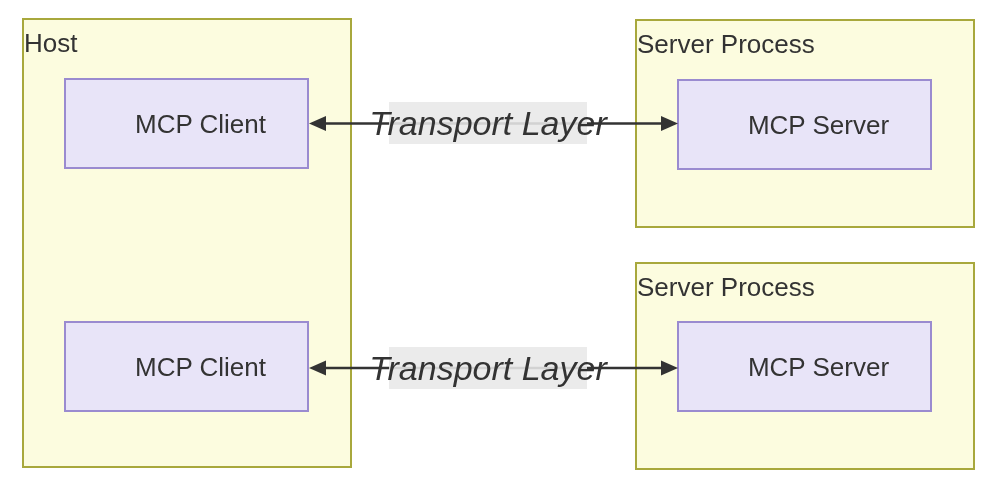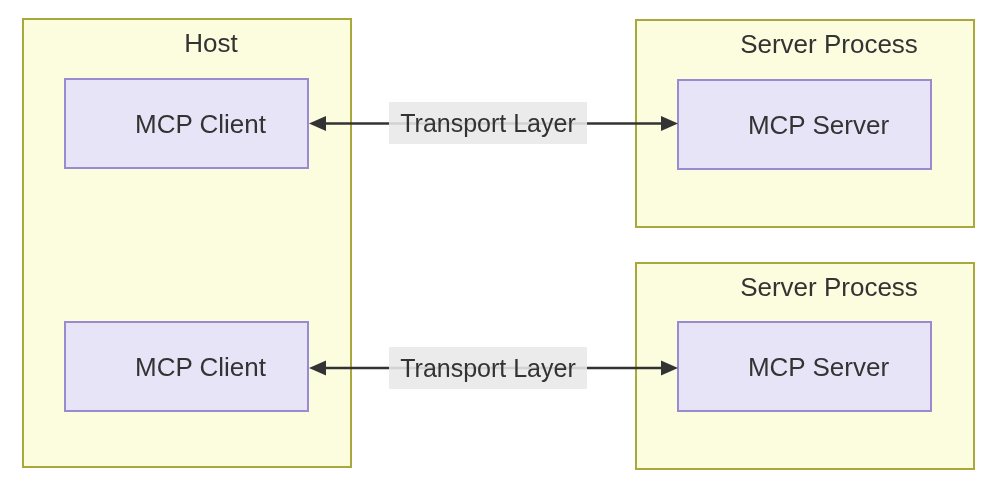--- a/index.html
+++ b/index.html
@@ -20,26 +20,24 @@
     position: absolute;
     background: var(--container-fill, #fcfcdf);
     border: 2px solid var(--container-border, #a8a83c);
     box-sizing: border-box;
   }
   .container-title {
     position: absolute;
     left: 0;
     right: 0;
     top: 8px;
-    text-align: center;
     font-size: 26px;
     line-height: 30px;
     color: var(--text, #333333);
     white-space: nowrap;
-    padding-left: 48px;
   }
   .node-box {
     position: absolute;
     background: var(--node-fill, #e8e4f8);
     border: 2px solid var(--node-border, #9a8bd0);
     box-sizing: border-box;
     display: flex;
     align-items: center;
     justify-content: center;
     padding-left: 28px;
@@ -65,24 +63,25 @@
   .arrowhead {
     fill: var(--arrow, #333333);
     stroke: none;
   }
   .edge-label {
     position: absolute;
     display: flex;
     align-items: center;
     justify-content: center;
     background: var(--edge-label-bg, rgba(232,232,232,0.88));
-    font-size: 25px;
+    font-size: 34px;
     line-height: 30px;
     color: var(--text, #333333);
     white-space: nowrap;
+    font-style: italic;
   }
 
   
   #host          { left: 22px;  top: 18px;  width: 330px; height: 450px; }
   #client-1      { left: 64px;  top: 78px;  width: 245px; height: 91px; }
   #client-2      { left: 64px;  top: 321px; width: 245px; height: 91px; }
   #server-proc-1 { left: 635px; top: 19px;  width: 340px; height: 209px; }
   #server-1      { left: 677px; top: 79px;  width: 255px; height: 91px; }
   #server-proc-2 { left: 635px; top: 262px; width: 340px; height: 208px; }
   #server-2      { left: 677px; top: 321px; width: 255px; height: 91px; }

